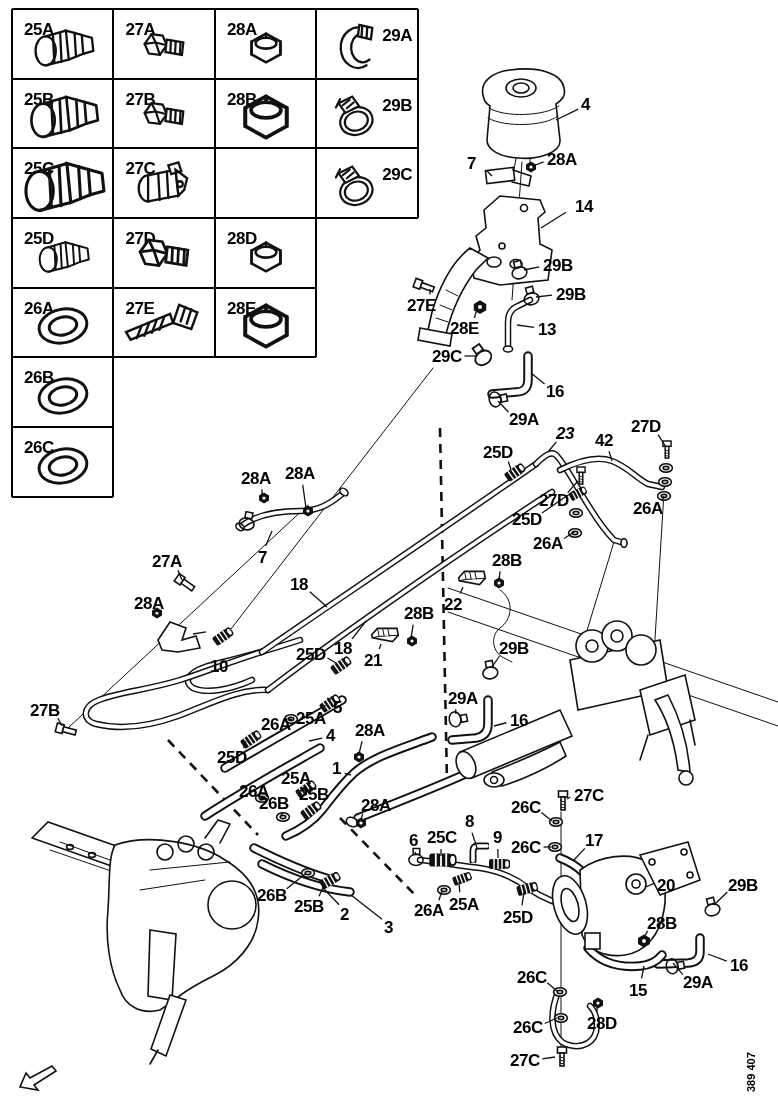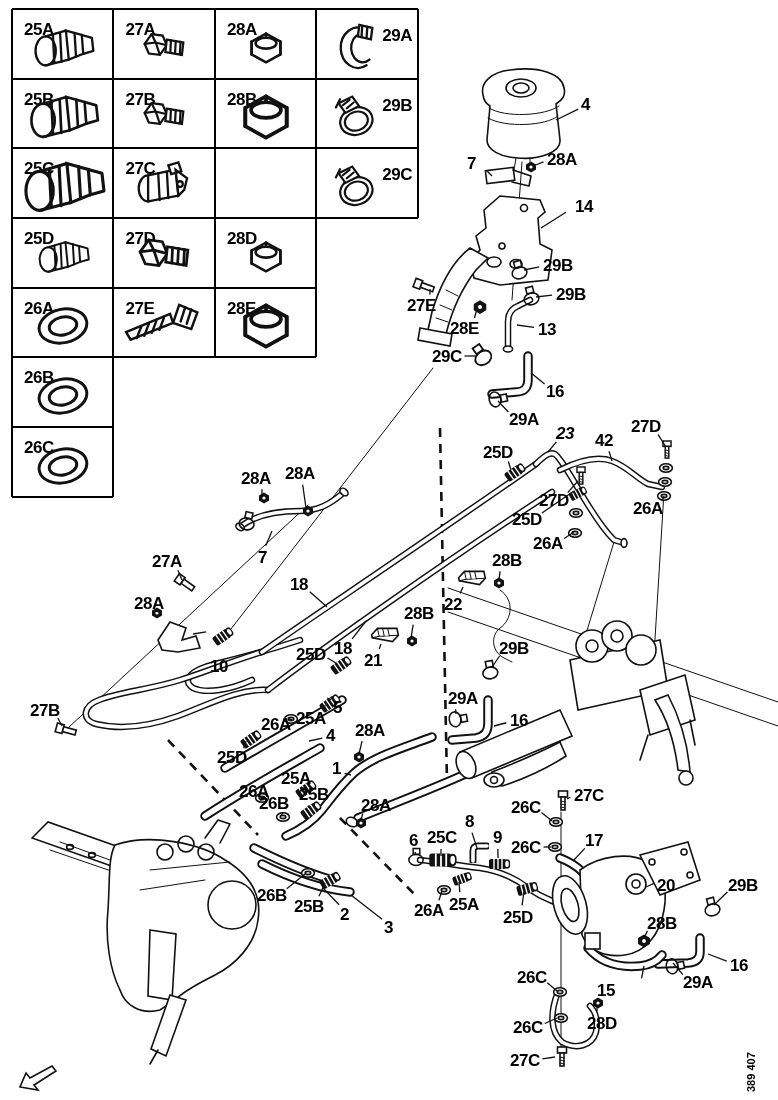--- a/index.html
+++ b/index.html
@@ -610,21 +610,21 @@
       <div class="callout" style="left: 503px; top: 909px;">25D</div>
       <div class="callout" style="left: 511px; top: 799px;">26C</div>
       <div class="callout" style="left: 574px; top: 787px;">27C</div>
       <div class="callout" style="left: 511px; top: 839px;">26C</div>
       <div class="callout" style="left: 585px; top: 832px;">17</div>
       <div class="callout" style="left: 657px; top: 877px;">20</div>
       <div class="callout" style="left: 728px; top: 877px;">29B</div>
       <div class="callout" style="left: 647px; top: 915px;">28B</div>
       <div class="callout" style="left: 730px; top: 957px;">16</div>
       <div class="callout" style="left: 683px; top: 974px;">29A</div>
-      <div class="callout" style="left: 597px; top: 982px;">15</div>
+      <div class="callout" style="left: 629px; top: 982px;">15</div>
       <div class="callout" style="left: 517px; top: 969px;">26C</div>
       <div class="callout" style="left: 587px; top: 1015px;">28D</div>
       <div class="callout" style="left: 513px; top: 1019px;">26C</div>
       <div class="callout" style="left: 510px; top: 1052px;">27C</div>
     </div>
 
   <div id="docnum">389 407</div>
 
 </div>
 

